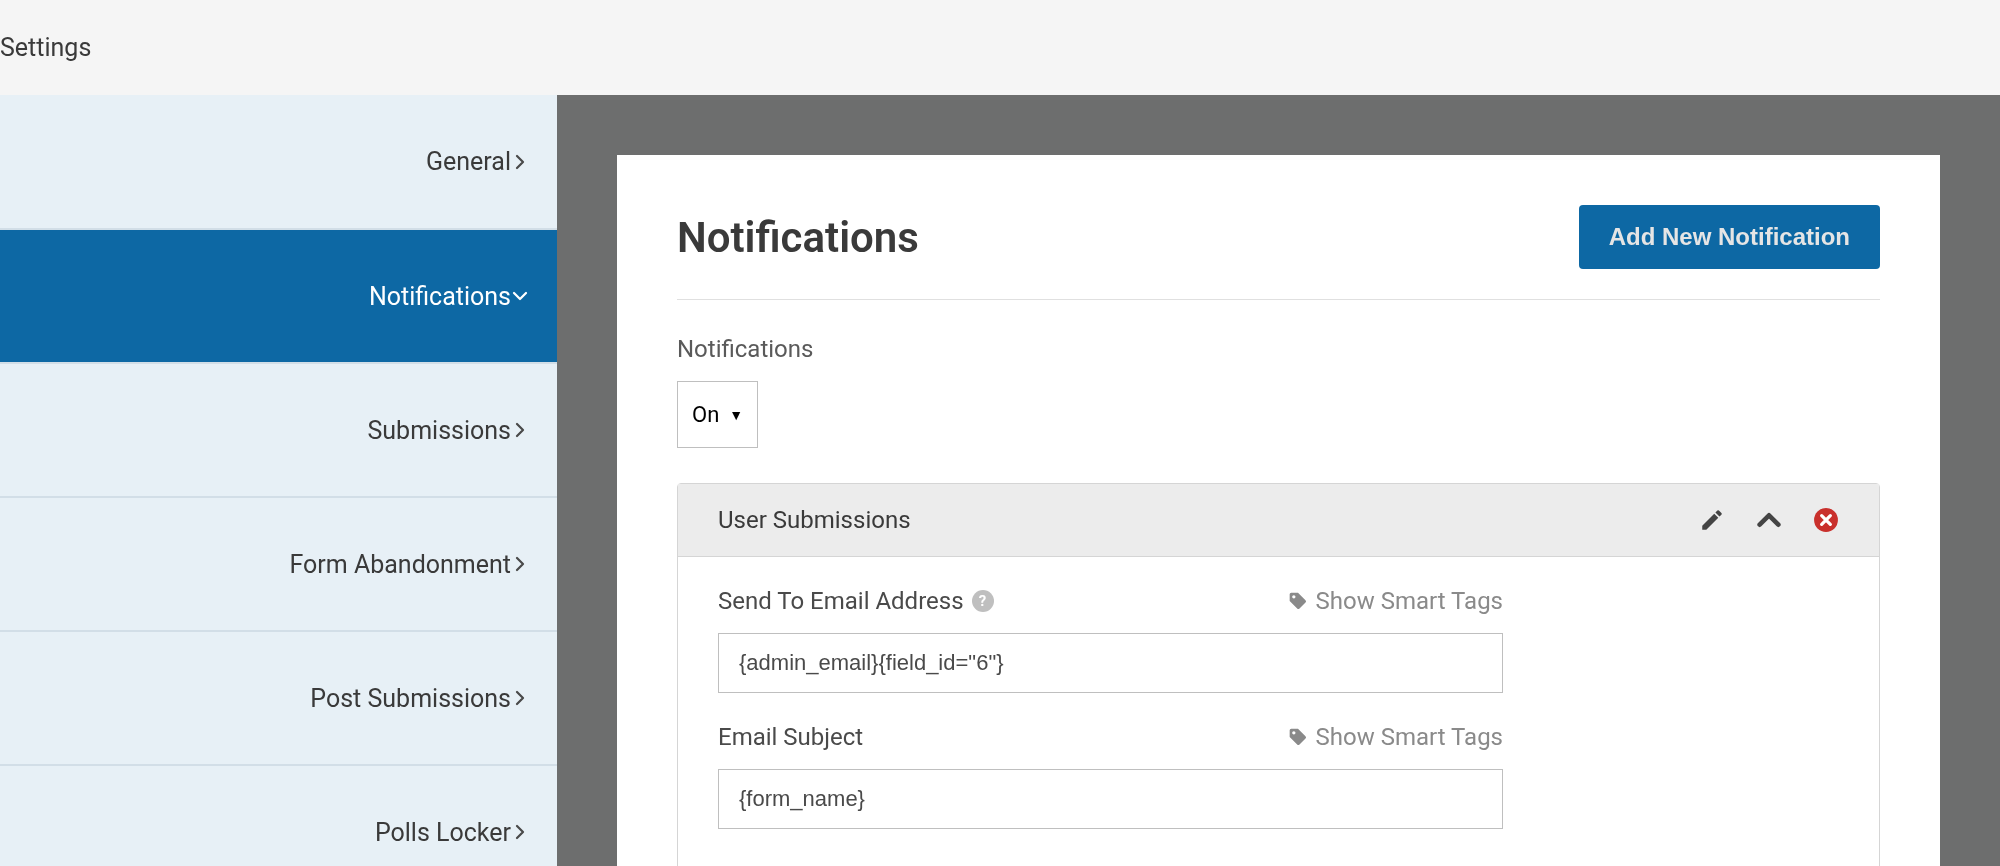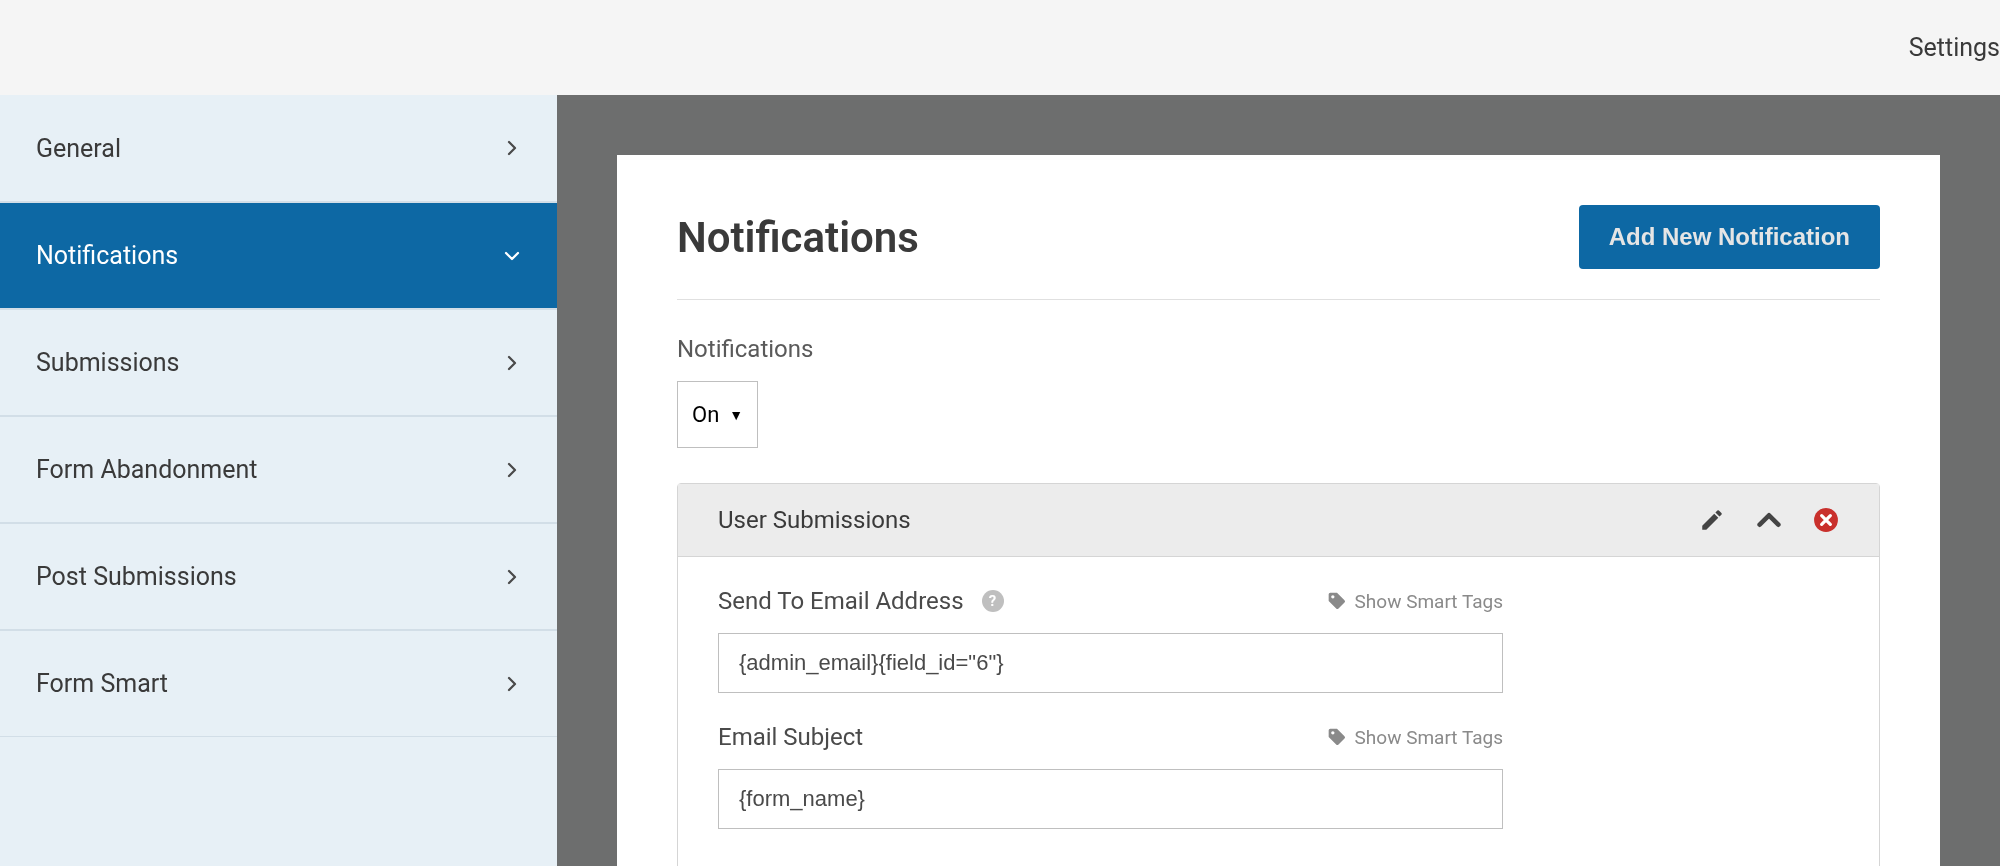--- a/index.html
+++ b/index.html
@@ -8,39 +8,39 @@
   background: #f5f5f5;
   width: 2000px;
   height: 866px;
   overflow: hidden;
 }
 .header {
   height: 95px;
   background: #f5f5f5;
   display: flex;
   align-items: center;
-  justify-content: flex-end;
+  justify-content: flex-start;
   font-size: 25px;
   color: #3a3a3a;
 }
 .body-wrap {
   display: flex;
   height: 771px;
 }
 .sidebar {
   width: 557px;
   flex-shrink: 0;
   background: #e7f0f6;
 }
 .sidebar-item {
-  height: 107px;
-  display: flex;
-  align-items: center;
-  justify-content: space-between;
-  padding: 0 36px;
+  height: 134px;
+  display: flex;
+  align-items: center;
+  justify-content: flex-end;
+  padding: 0 28px;
   font-size: 25px;
   color: #3a3a3a;
   border-top: 1px solid #d2dee7;
   border-bottom: 1px solid #d2dee7;
   cursor: pointer;
 }
 .sidebar-item:first-child { border-top: none; }
 .sidebar-item.active {
   background: #0d68a4;
   color: #fff;
@@ -134,35 +134,35 @@
   justify-content: space-between;
   align-items: center;
   margin-bottom: 18px;
   width: 785px;
 }
 .field-label {
   font-size: 24px;
   color: #4a4a4a;
   display: flex;
   align-items: center;
-  gap: 18px;
+  gap: 8px;
 }
 .help-icon {
   width: 22px; height: 22px;
   background: #bfbfbf;
   border-radius: 50%;
   color: #fff;
   font-size: 15px;
   font-weight: 700;
   display: inline-flex;
   align-items: center;
   justify-content: center;
 }
 .smart-tags {
-  font-size: 19px;
+  font-size: 24px;
   color: #8a8a8a;
   display: flex;
   align-items: center;
   gap: 8px;
   cursor: pointer;
 }
 .field-input {
   width: 785px;
   border: 1px solid #bfbfbf;
   padding: 16px 20px;
@@ -222,21 +222,21 @@
       <span>Post Submissions</span>
       <span class="chevron">
         <svg viewBox="0 0 24 24" width="18" height="18">
             <path d="M8 4l8 8-8 8" fill="none" stroke="#4a4a4a" stroke-width="3" stroke-linecap="round" stroke-linejoin="round"></path>
           </svg>
       </span>
     </div>
 
 
     <div class="sidebar-item">
-      <span>Form Smart</span>
+      <span>Polls Locker</span>
       <span class="chevron">
         <svg viewBox="0 0 24 24" width="18" height="18">
             <path d="M8 4l8 8-8 8" fill="none" stroke="#4a4a4a" stroke-width="3" stroke-linecap="round" stroke-linejoin="round"></path>
           </svg>
       </span>
     </div>
 
   </div>
 
   <div class="main">

